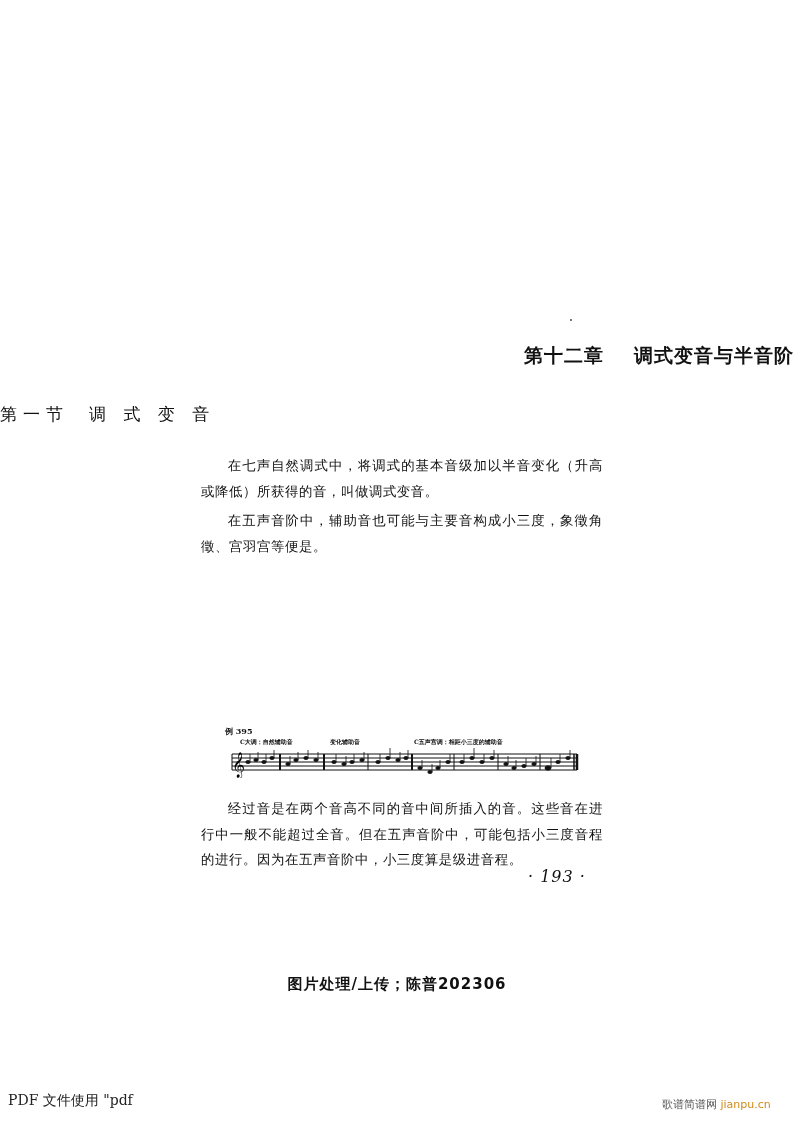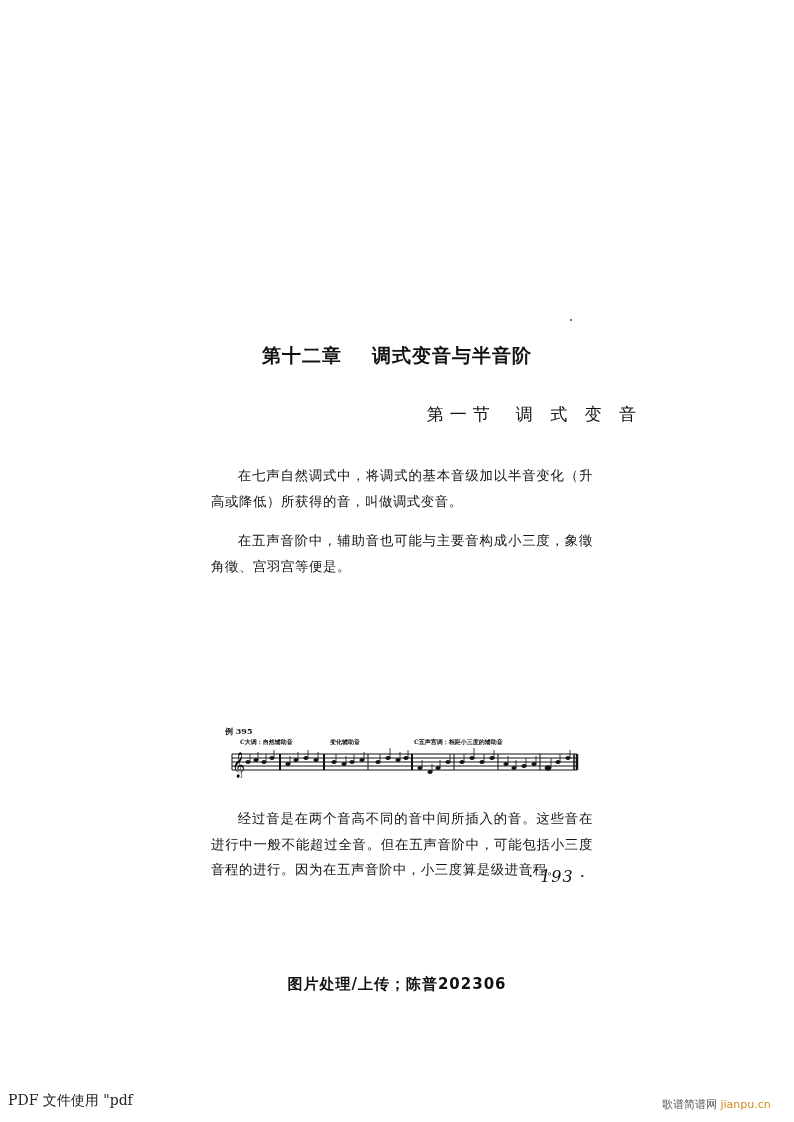--- a/index.html
+++ b/index.html
@@ -1,23 +1,23 @@
 <!DOCTYPE html>
 <html><head>
 <meta charset="utf-8">
 <style>
   html, body { margin:0; padding:0; background:#fff; }
   body { width:794px; height:1122px; position:relative; overflow:hidden; font-family:"DejaVu Serif", serif; color:#111; }
   .abs { position:absolute; }
-  .chapter { left:0; width:794px; top:343px; text-align:center; font-family:Liberation Mono, monospace; font-weight:bold; font-size:19px; letter-spacing:1px; }
+  .chapter { left:0; width:794px; top:343px; text-align:right; font-family:Liberation Mono, monospace; font-weight:bold; font-size:19px; letter-spacing:1px; }
   .chapter span.gap { display:inline-block; width:30px; }
-  .section { left:0; width:642px; top:403px; text-align:right; font-size:17px; letter-spacing:6px; }
+  .section { left:0; width:642px; top:403px; text-align:left; font-size:17px; letter-spacing:6px; }
   .section span.gap { display:inline-block; width:20px; }
   .body { left:197px; width:410px; font-size:13.4px; line-height:25.5px; letter-spacing:0.6px; text-align:justify; }
-  .body p { margin:14px; text-indent:2em; }
+  .body p { margin:4px; text-indent:2em; }
   .p1 { top:449px; }
   .music { left:222px; top:726px; width:360px; height:52px; }
   .ex-label { font-size:8px; font-weight:bold; position:absolute; left:3px; top:0; }
   .staff-caption { position:absolute; font-size:6px; font-weight:bold; top:12px; white-space:nowrap; }
   .p2 { top:792px; }
   .pagenum { left:528px; top:867px; font-size:16px; font-style:italic; letter-spacing:1px; }
   .credit { left:0; width:794px; top:975px; text-align:center; font-family:"DejaVu Sans", sans-serif; font-weight:bold; font-size:15px; letter-spacing:1px; }
   .footer-left { left:8px; top:1092px; font-family:"DejaVu Serif", serif; font-size:14px; color:#222; }
   .footer-right { left:662px; top:1097px; font-size:11px; color:#555;text-align:center; }
   .footer-right .url { color:#d08a1a; font-family:"DejaVu Sans", sans-serif; }

